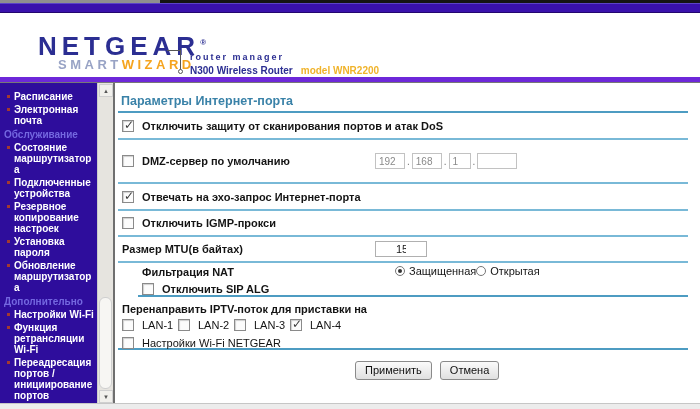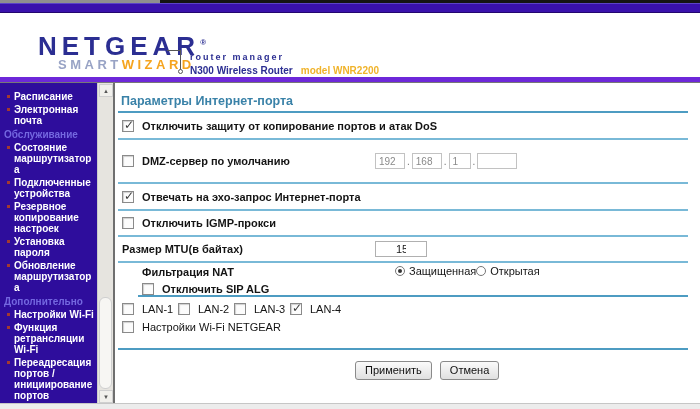--- a/index.html
+++ b/index.html
@@ -126,21 +126,21 @@
       <div class="sb-btn down">▼</div>
     </div>
 
     <div class="main">
       <div class="main-inner">
 
         <div class="m-title">Параметры Интернет-порта</div>
 
         <div class="row r27">
           <span class="cb checked"></span>
-          <span class="lbl">Отключить защиту от копирование портов и атак DoS</span>
+          <span class="lbl">Отключить защиту от сканирования портов и атак DoS</span>
         </div>
 
         <div class="row r28">
           <span class="cb"></span>
           <span class="lbl">DMZ-сервер по умолчанию</span>
           <span class="rgroup">
               <input class="ip-input" value="192" style="width: 30px;">
               <span class="ip-dot">.</span>
               <input class="ip-input" value="168" style="width: 30px;">
               <span class="ip-dot">.</span>
@@ -181,20 +181,23 @@
                 <span class="radio-label">Защищенная</span>
               </span>
               <span class="radio-wrap">
                 <span class="radio"></span>
                 <span class="radio-label">Открытая</span>
               </span>
             </div>
         </div>
 
         <div class="row-iptv">
+          <div class="iptv-head">
+            <span class="lbl pad-lbl">Перенаправить IPTV-поток для приставки на</span>
+          </div>
           <div class="lan-row">
               <span class="lan-wrap">
                 <span class="cb"></span>
                 <span class="lan-label">LAN-1</span>
               </span>
               <span class="lan-wrap">
                 <span class="cb"></span>
                 <span class="lan-label">LAN-2</span>
               </span>
               <span class="lan-wrap">

